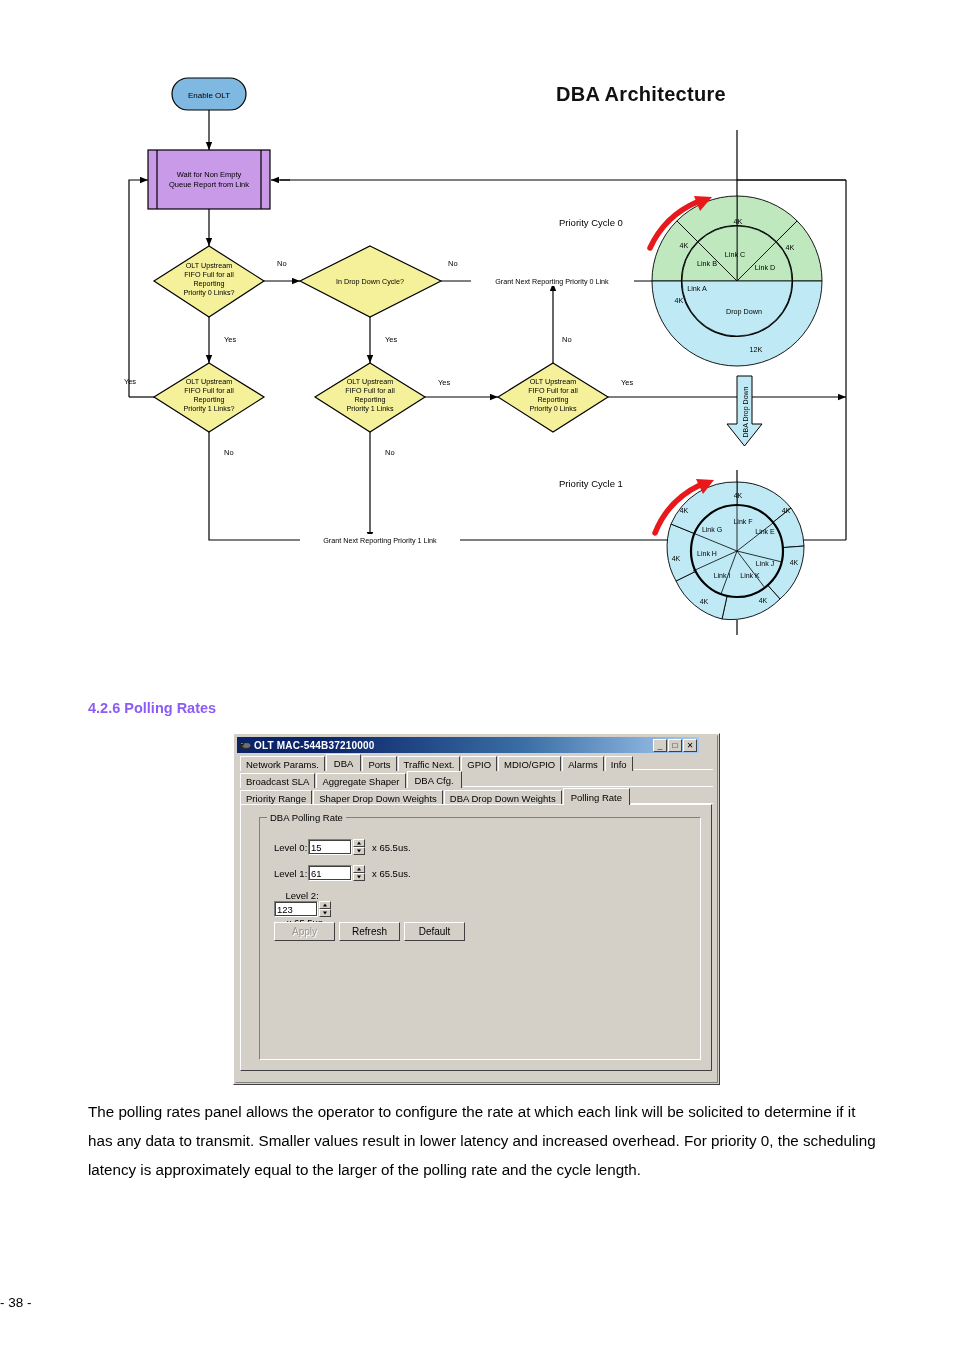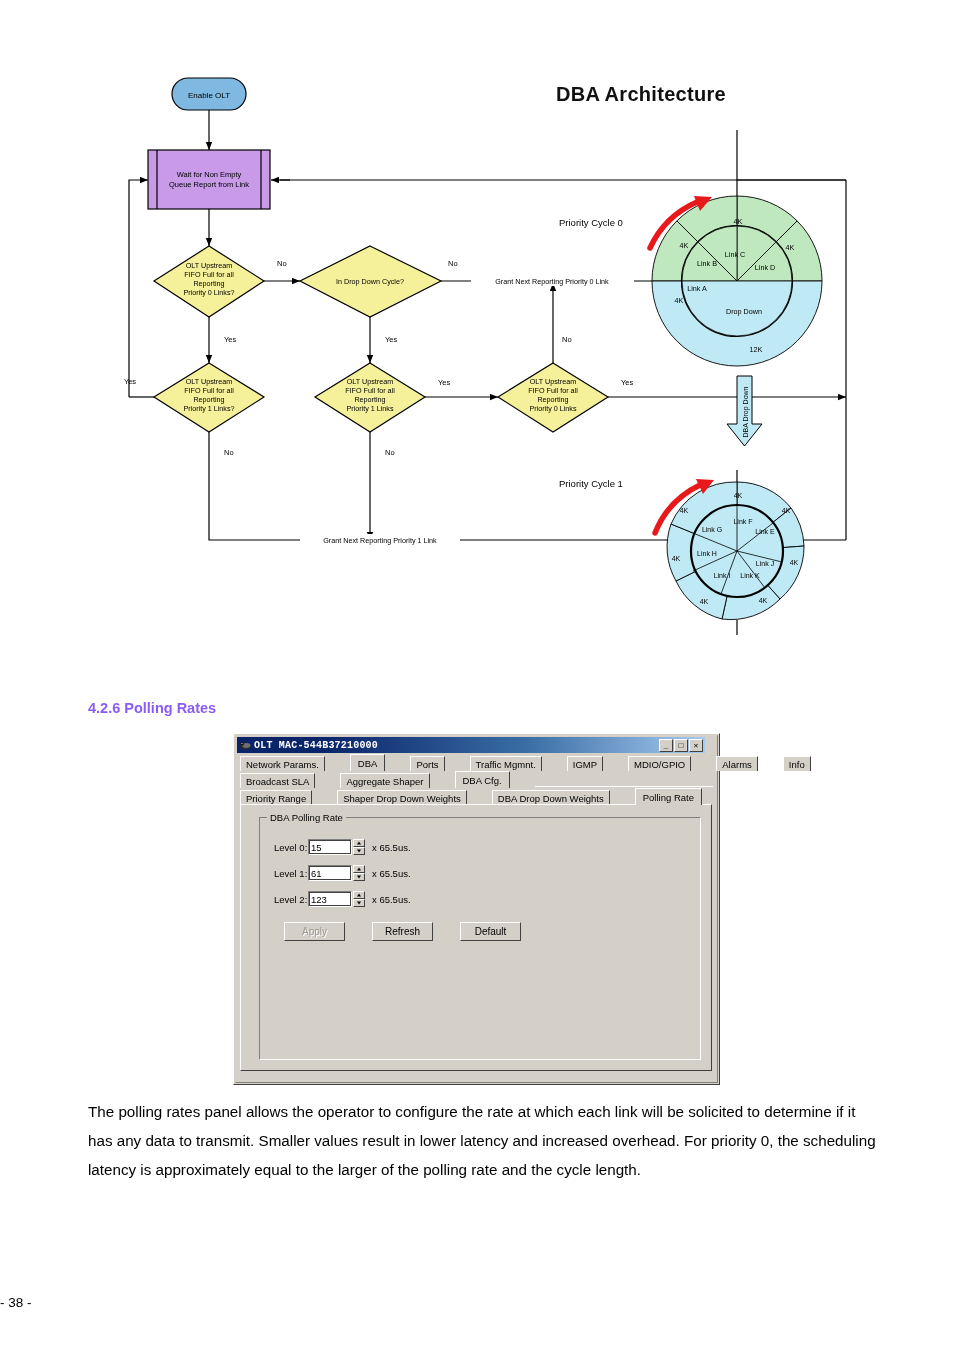--- a/index.html
+++ b/index.html
@@ -90,28 +90,27 @@
     border-left: 1px solid #d4d0c8;
     border-right: 1px solid #808080;
     border-bottom: 1px solid #808080;
     box-sizing: border-box;
   }
 
   .titlebar {
     position: absolute;
     left: 3px;
     top: 3px;
-    right: 14px;
+    right: 20px;
     height: 16px;
     background: linear-gradient(to right, #0a246a 0%, #0a246a 18%, #3a6ea5 62%, #a6caf0 100%);
     display: flex;
     align-items: center;
     padding: 0 1px;
     box-sizing: border-box;
-    font-family: Liberation Mono, monospace;
   }
   .titlebar-icon {
     width: 13px; height: 13px;
     margin: 0 2px 0 1px;
     flex: 0 0 auto;
   }
   .titlebar-text {
     color: #ffffff;
     font-size: 10px;
     font-weight: bold;
@@ -137,21 +136,20 @@
   }
 
   
   .tabrow {
     position: absolute;
     left: 6px;
     right: 6px;
     display: flex;
     align-items: flex-end;
     height: 16px;
-    gap: 24px;
   }
   .tabrow.r1 { top: 21px; }
   .tabrow.r2 { top: 38px; }
   .tabrow.r3 { top: 55px; }
 
   .tab {
     background: #d4d0c8;
     border-top: 1px solid #ffffff;
     border-left: 1px solid #ffffff;
     border-right: 1px solid #404040;
@@ -277,24 +275,24 @@
   .spin-btn.down::after { border-top: 3px solid #000; }
   .unit-suffix {
     margin-left: 7px;
     font-size: 9.5px;
     white-space: nowrap;
     color: #000;
   }
 
   .btn-row {
     position: absolute;
-    left: 24px;
+    left: 14px;
     top: 104px;
     display: flex;
-    gap: 27px;
+    gap: 4px;
   }
   .dlg-btn {
     width: 61px;
     height: 19px;
     background: #d4d0c8;
     border-top: 1px solid #ffffff;
     border-left: 1px solid #ffffff;
     border-right: 1px solid #404040;
     border-bottom: 1px solid #404040;
     box-sizing: border-box;
@@ -517,22 +515,22 @@
       <div class="tb-btn">_</div>
       <div class="tb-btn">□</div>
       <div class="tb-btn">✕</div>
     </div>
   </div>
 
   <div class="tabrow r1">
     <div class="tab">Network Params.</div>
     <div class="tab active">DBA</div>
     <div class="tab">Ports</div>
-    <div class="tab">Traffic Mgmnt.</div>
-    <div class="tab">IGMP</div>
+    <div class="tab">Traffic Next.</div>
+    <div class="tab">GPIO</div>
     <div class="tab">MDIO/GPIO</div>
     <div class="tab">Alarms</div>
     <div class="tab">Info</div>
     <div class="tab-filler"></div>
   </div>
 
   <div class="tabrow r3">
     <div class="tab">Priority Range</div>
     <div class="tab">Shaper Drop Down Weights</div>
     <div class="tab">DBA Drop Down Weights</div>
@@ -568,21 +566,21 @@
         <div class="spin-wrap">
           <input class="spin-input" type="text" value="61" style="">
           <div class="spin-buttons">
             <div class="spin-btn up"></div>
             <div class="spin-btn down"></div>
           </div>
         </div>
         <div class="unit-suffix">x 65.5us.</div>
       </div>
 
-      <div class="field-row" style="top:72px;">
+      <div class="field-row" style="top:72px;flex-direction:column;">
         <div class="field-label">Level 2:</div>
         <div class="spin-wrap">
           <input class="spin-input" type="text" value="123" style="">
           <div class="spin-buttons">
             <div class="spin-btn up"></div>
             <div class="spin-btn down"></div>
           </div>
         </div>
         <div class="unit-suffix">x 65.5us.</div>
       </div>

